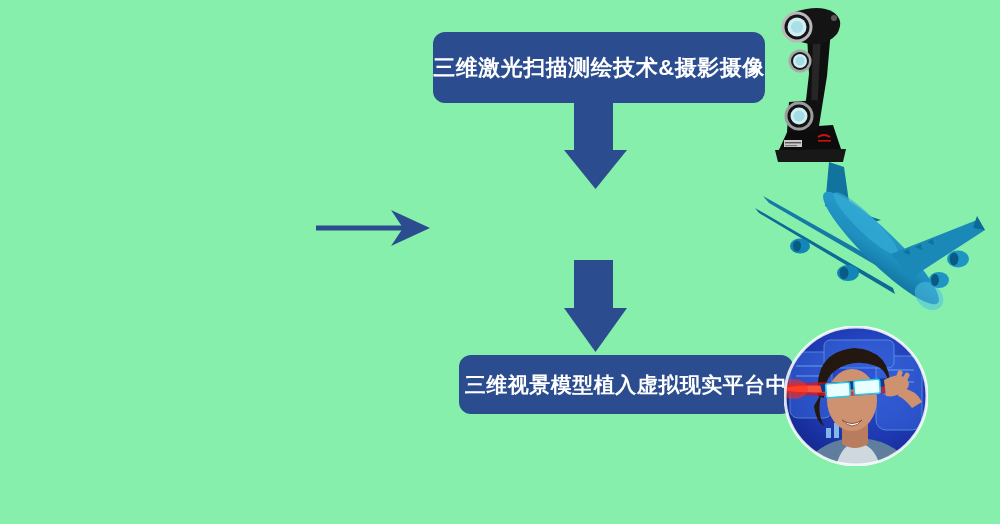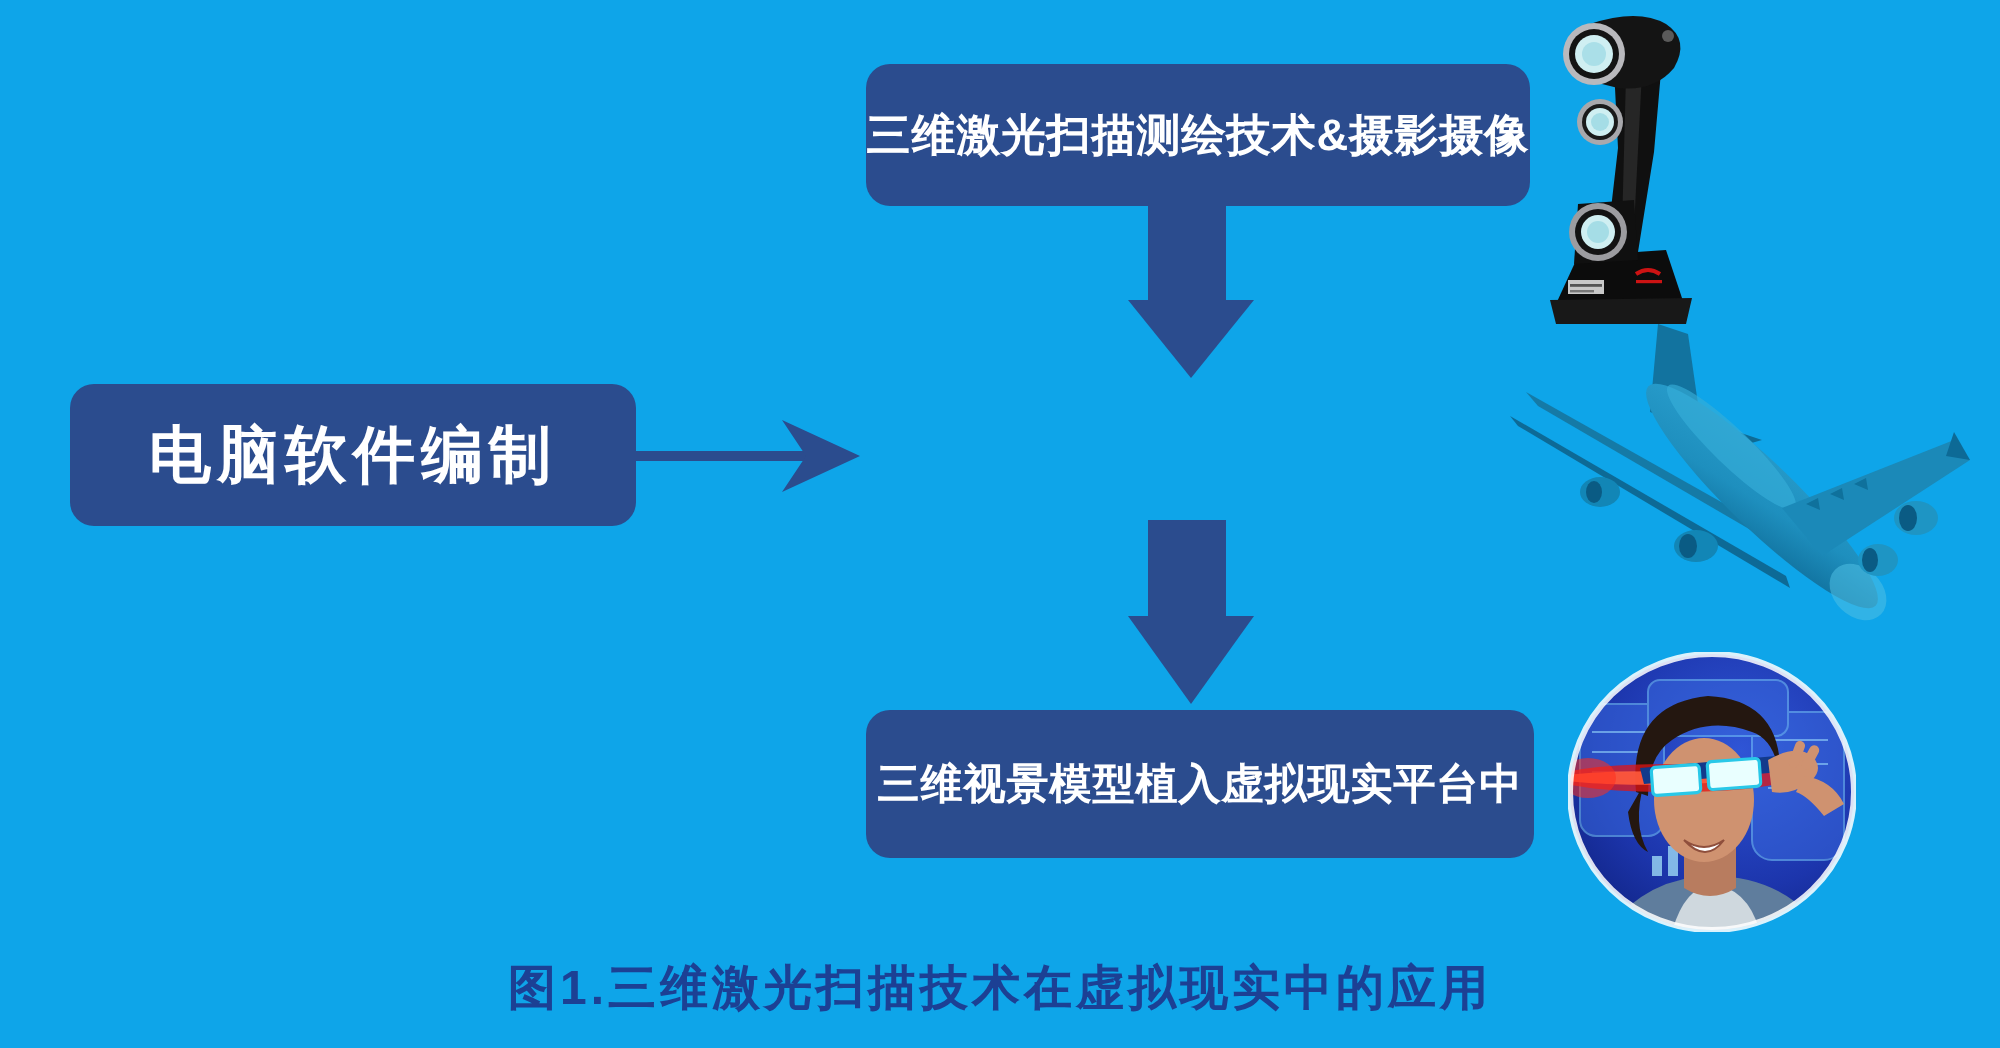--- a/index.html
+++ b/index.html
@@ -1,36 +1,36 @@
 <!DOCTYPE html>
 <html><head>
 <meta charset="utf-8">
 <style>
   html,body{margin:0;padding:0;background:#ffffff;}
   .canvas{
     position:relative;
     width:1000px;height:524px;
-    background:#0ea5e9;
+    background:#86efac;
     overflow:hidden;
     font-family:"Liberation Sans","DejaVu Sans",sans-serif;
   }
   .node{
     position:absolute;
     background:#2B4C8E;
     border-radius:12px;
     color:#ffffff;
     display:flex;align-items:center;justify-content:center;
     font-weight:bold;
     white-space:nowrap;
     z-index:2;
   }
   .node-scan   {left:433px; top:32px;  width:332px; height:71px; font-size:22px; letter-spacing:0.5px;}
   .node-soft   {left:35px;  top:192px; width:283px; height:71px; font-size:31px; letter-spacing:3px;}
   .node-model  {left:433px; top:192px; width:332px; height:71px; font-size:31px; letter-spacing:3px;}
-  .node-vr     {left:433px; top:355px; width:334px; height:74px; font-size:21px; letter-spacing:0.5px;justify-content:center;}
+  .node-vr     {left:459px; top:355px; width:334px; height:59px; font-size:21px; letter-spacing:0.5px;justify-content:center;}
   .arrow-layer{position:absolute;left:0;top:0;width:1000px;height:524px;z-index:1;}
   .illustration{position:absolute;z-index:3;}
   .ill-scanner {left:773px; top:4px;   width:76px;  height:160px;}
   .ill-plane   {left:753px; top:156px; width:244px; height:164px;}
   .ill-vr      {left:784px; top:326px; width:144px; height:140px;}
   .caption{
     position:absolute;
     left:0; top:478px; width:1000px;
     text-align:center;
     color:#1C4094;
@@ -42,23 +42,20 @@
 </style>
 </head>
 <body>
 
 <div class="canvas">
 
   <div class="node node-scan">
     <span>三维激光扫描测绘技术&amp;摄影摄像</span>
   </div>
 
-  <div class="node node-soft">
-    <span>电脑软件编制</span>
-  </div>
 
 
   <div class="node node-vr">
     <span>三维视景模型植入虚拟现实平台中</span>
   </div>
 
   <svg class="arrow-layer" viewBox="0 0 1000 524" xmlns="http://www.w3.org/2000/svg">
 
     <g fill="#2B4C8E">
       <rect x="574" y="98" width="39" height="54"></rect>
@@ -211,15 +208,14 @@
         <path d="M100,54 q14,-8 22,-2 q6,6 0,12 q-10,8 -20,6 Z"></path>
         <rect x="112" y="44" width="5" height="14" rx="2.5" transform="rotate(20 114 51)"></rect>
         <rect x="119" y="46" width="5" height="13" rx="2.5" transform="rotate(28 121 52)"></rect>
         <path d="M118,62 q14,2 20,14 l-10,6 q-8,-10 -14,-12 Z"></path>
       </g>
     </g>
 
     <ellipse cx="72" cy="70" rx="71" ry="69" fill="none" stroke="#ffffff" stroke-width="3" opacity="0.85"></ellipse>
   </svg>
 
-  <div class="caption">图1.三维激光扫描技术在虚拟现实中的应用</div>
 
 </div>
 
 </body></html>

